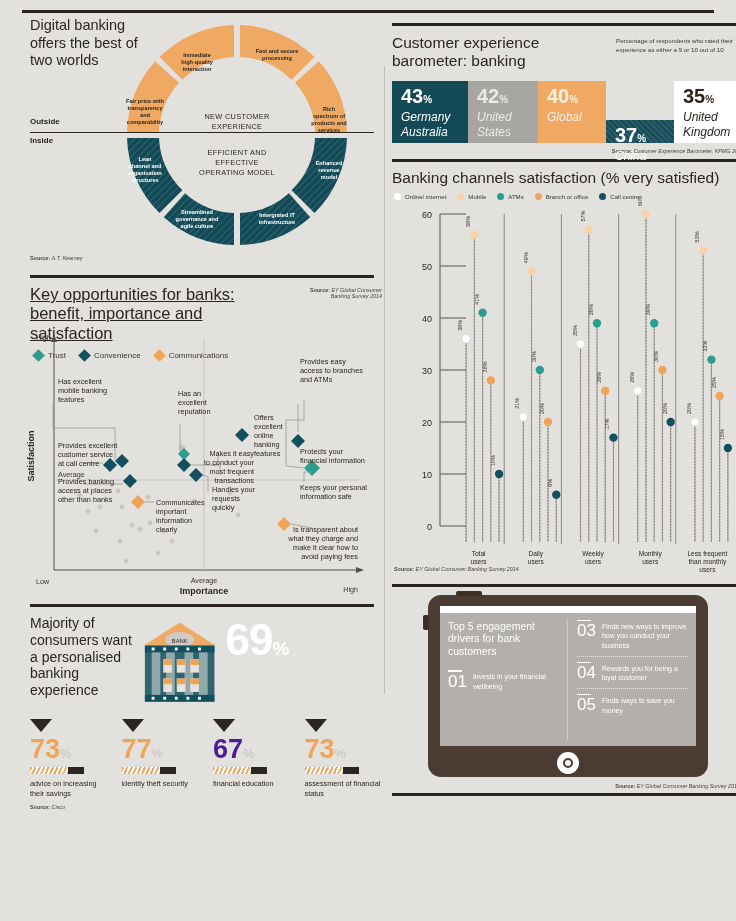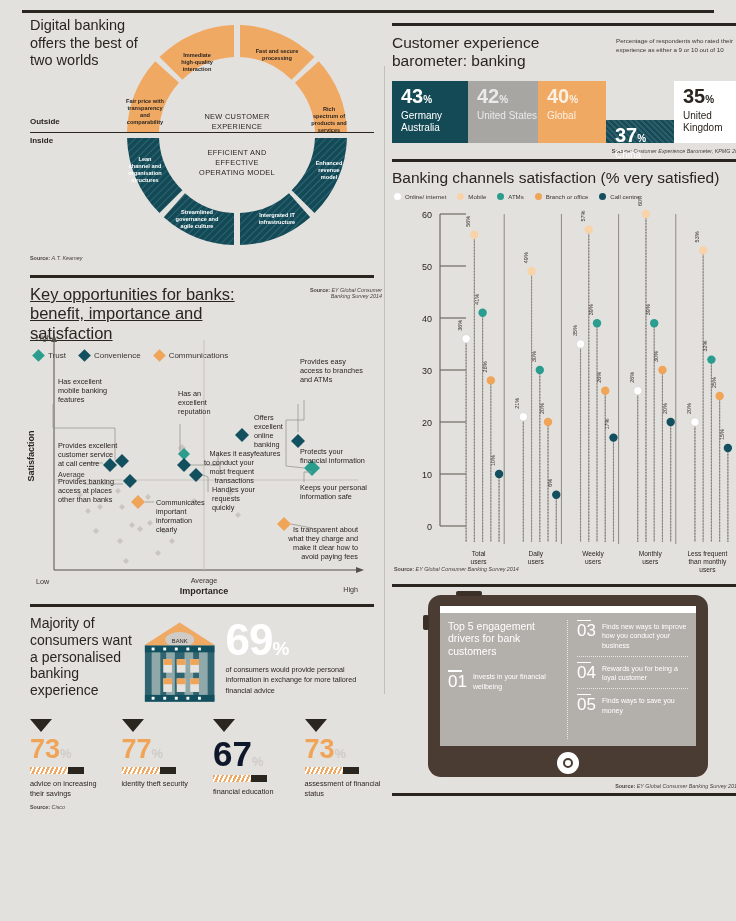--- a/index.html
+++ b/index.html
@@ -61,21 +61,21 @@
   .axis-tb { font-size: 9px; fill: #2b2520; font-weight: 700; }
   .ann { font-size: 7.3px; fill: #2b2520; }
 
   
   .baro-head { display: flex; justify-content: space-between; align-items: flex-start; }
   .baro-note { font-size: 6.2px; line-height: 1.38; color: #3a342e; width: 128px; padding-top: 3px; }
   .baro-bars { display: flex; margin-top: 10px; height: 62px; }
   .bb { position: relative; padding: 5px 0 0 9px; }
   .bb .num { font-size: 20px; font-weight: 700; line-height: 1; }
   .bb .pc  { font-size: 10px; font-weight: 700; }
-  .bb .cty { font-size: 10px; line-height: 1.28; margin-top: 3px; }
+  .bb .cty { font-size: 12px; line-height: 1.28; margin-top: 3px; font-style: italic; }
   .bb.b1 { width: 76px; background: #134a56; color: #fff; }
   .bb.b2 { width: 70px; background: #a8a6a3; color: #ebeae8; }
   .bb.b3 { width: 68px; background: #f0a963; color: #fdf0e2; }
   .bb.b4 { width: 68px; background: #134a56; color: #fff;
            background-image: repeating-linear-gradient(45deg,
              rgba(255,255,255,.10) 0 2px, rgba(0,0,0,0) 2px 4px); margin-top: 39px; }
   .bb.b5 { width: 70px; background: #ffffff; color: #2b2520; }
   .baro-src { text-align: right; margin-top: 5px; }
 
   
@@ -390,40 +390,39 @@
               <rect x="10" y="79" width="3" height="3"></rect>
                 <rect x="22" y="79" width="3" height="3"></rect>
               <rect x="34" y="79" width="3" height="3"></rect>
                 <rect x="46" y="79" width="3" height="3"></rect>
               <rect x="58" y="79" width="3" height="3"></rect>
             </g>
           </svg>
 
           <div class="bl-69">
             <div class="big"><span style="font-size:44px">69</span><span>%</span></div>
-            <div class="cap">of consumers would provide personal information in exchange for more tailored financial advice</div>
           </div>
         </div>
 
         <div class="stats">
           <div class="stat">
             <div class="tri"></div>
             <div class="v"><span style="font-size:27px;color:#efa457">73</span><span>%</span></div>
             <div class="bar2"></div>
             <div class="cap">advice on increasing their savings</div>
           </div>
           <div class="stat">
             <div class="tri"></div>
             <div class="v"><span style="font-size:27px;color:#efa457">77</span><span>%</span></div>
             <div class="bar2"></div>
             <div class="cap">identity theft security</div>
           </div>
           <div class="stat">
             <div class="tri"></div>
-            <div class="v"><span style="font-size:35px;color:#0f172a">67</span><span>%</span></div>
+            <div class="v"><span style="font-size:27px;color:#4c1d95">67</span><span>%</span></div>
             <div class="bar2"></div>
             <div class="cap">financial education</div>
           </div>
           <div class="stat">
             <div class="tri"></div>
             <div class="v"><span style="font-size:27px;color:#efa457">73</span><span>%</span></div>
             <div class="bar2"></div>
             <div class="cap">assessment of financial status</div>
           </div>
         </div>

